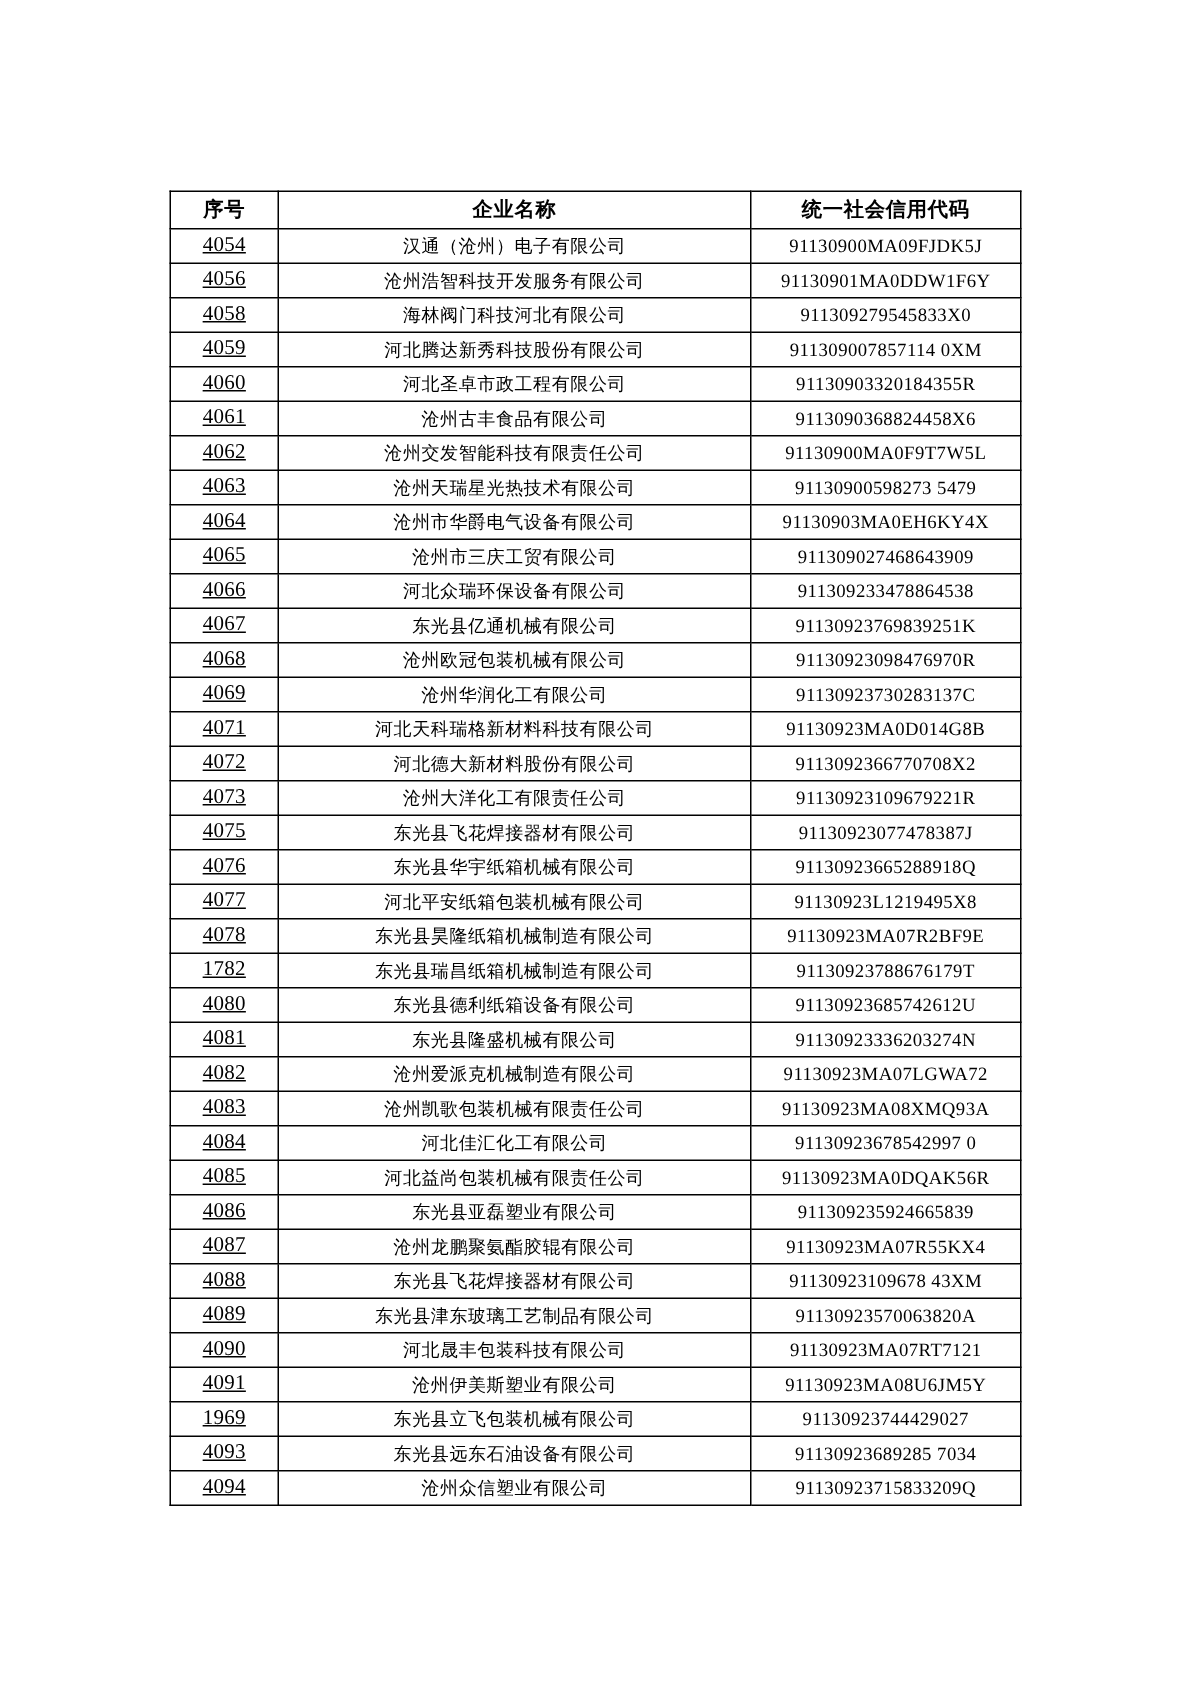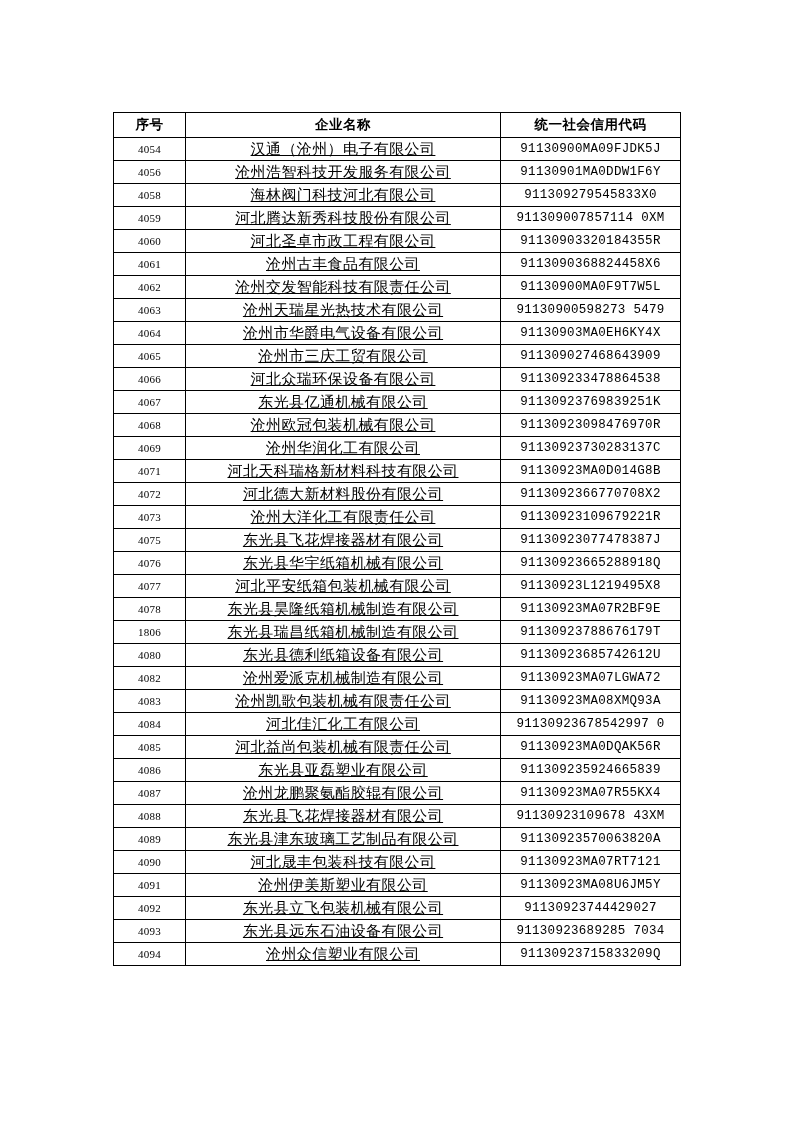--- a/index.html
+++ b/index.html
@@ -12,21 +12,21 @@
     width: 793px;
     height: 1122px;
     font-family: "Liberation Serif", "DejaVu Serif", serif;
     color: #000000;
     position: relative;
     overflow: hidden;
   }
   #page {
     position: absolute;
     left: 0;
-    top: 1px;
+    top: 16px;
     width: 793px;
     height: 890px;
   }
   #company-table {
     position: absolute;
     left: 113px;
     top: 111px;
     width: 567px;
     border-collapse: collapse;
     table-layout: fixed;
@@ -51,31 +51,31 @@
     font-size: 13.5px;
     font-family: "Liberation Sans", "DejaVu Sans", sans-serif;
     letter-spacing: 0.5px;
   }
   #company-table tbody td {
     height: 22px;
     font-size: 13px;
   }
   #company-table tbody td.seq {
     font-family: "Liberation Serif", "DejaVu Serif", serif;
-    font-size: 11px;
+    font-size: 14px;
     letter-spacing: 0.2px;
+    text-decoration: underline;
   }
   #company-table tbody td.name {
     font-family: "DejaVu Sans", "Liberation Sans", sans-serif;
-    font-size: 15px;
+    font-size: 12px;
     letter-spacing: 0.4px;
-    text-decoration: underline;
   }
   #company-table tbody td.code {
-    font-family: Liberation Mono, monospace;
+    font-family: Liberation Serif, serif;
     font-size: 12.5px;
     letter-spacing: 0.3px;
   }
 </style>
 </head>
 <body>
 
 <div id="page">
   <table id="company-table">
     <colgroup>
@@ -190,30 +190,35 @@
           <td class="seq">4077</td>
           <td class="name">河北平安纸箱包装机械有限公司</td>
           <td class="code">91130923L1219495X8</td>
         </tr>
         <tr>
           <td class="seq">4078</td>
           <td class="name">东光县昊隆纸箱机械制造有限公司</td>
           <td class="code">91130923MA07R2BF9E</td>
         </tr>
         <tr>
-          <td class="seq">1806</td>
+          <td class="seq">1782</td>
           <td class="name">东光县瑞昌纸箱机械制造有限公司</td>
           <td class="code">91130923788676179T</td>
         </tr>
         <tr>
           <td class="seq">4080</td>
           <td class="name">东光县德利纸箱设备有限公司</td>
           <td class="code">91130923685742612U</td>
         </tr>
         <tr>
+          <td class="seq">4081</td>
+          <td class="name">东光县隆盛机械有限公司</td>
+          <td class="code">91130923336203274N</td>
+        </tr>
+        <tr>
           <td class="seq">4082</td>
           <td class="name">沧州爱派克机械制造有限公司</td>
           <td class="code">91130923MA07LGWA72</td>
         </tr>
         <tr>
           <td class="seq">4083</td>
           <td class="name">沧州凯歌包装机械有限责任公司</td>
           <td class="code">91130923MA08XMQ93A</td>
         </tr>
         <tr>
@@ -250,21 +255,21 @@
           <td class="seq">4090</td>
           <td class="name">河北晟丰包装科技有限公司</td>
           <td class="code">91130923MA07RT7121</td>
         </tr>
         <tr>
           <td class="seq">4091</td>
           <td class="name">沧州伊美斯塑业有限公司</td>
           <td class="code">91130923MA08U6JM5Y</td>
         </tr>
         <tr>
-          <td class="seq">4092</td>
+          <td class="seq">1969</td>
           <td class="name">东光县立飞包装机械有限公司</td>
           <td class="code">91130923744429027</td>
         </tr>
         <tr>
           <td class="seq">4093</td>
           <td class="name">东光县远东石油设备有限公司</td>
           <td class="code">91130923689285 7034</td>
         </tr>
         <tr>
           <td class="seq">4094</td>

